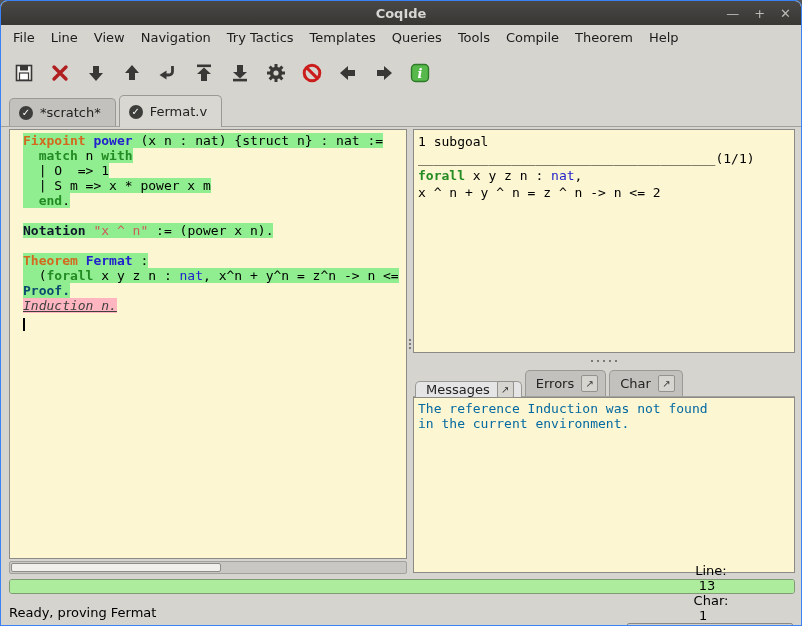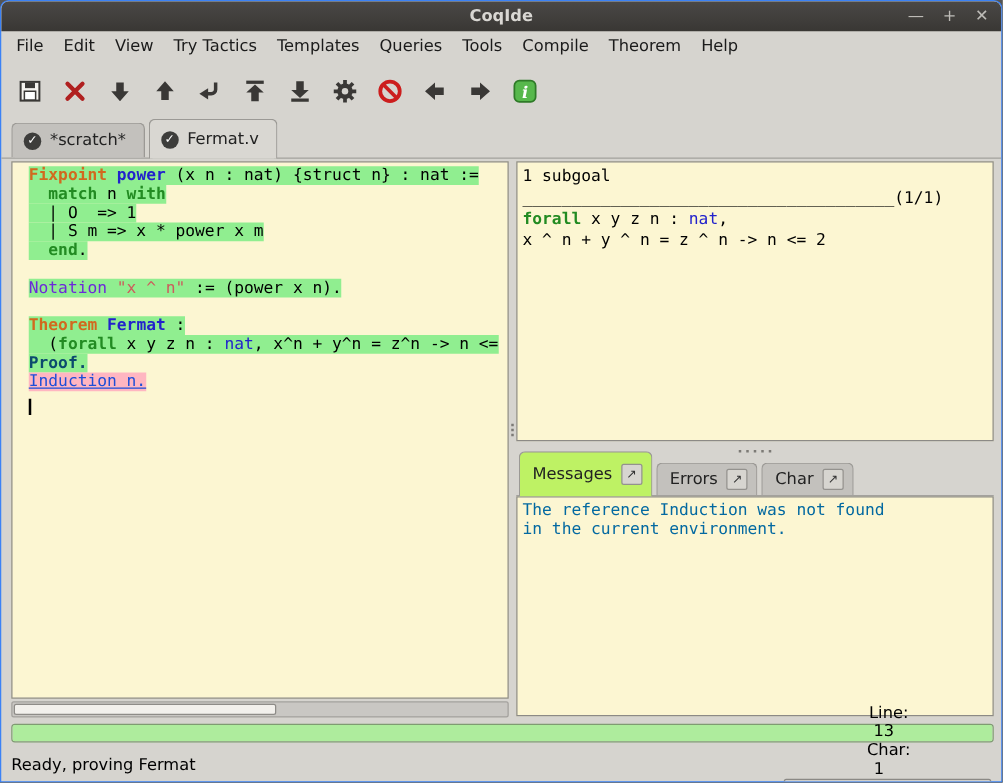--- a/index.html
+++ b/index.html
@@ -47,24 +47,24 @@
     overflow:hidden; padding:3px 0 0 4px; color:#000; }
 
   .editor-pane{ position:absolute; left:8px; top:2px; width:398px; height:430px; line-height:15px;padding-left:13px; }
   .editor-pane .code-line{ height:15px; }
   .goals-pane{ position:absolute; left:412px; top:2px; width:382px; height:224px; line-height:17px; }
   .goals-pane .code-line{ height:17px; }
 
   .line-text{ display:inline-block; min-height:15px; }
   .line-text.processed{ background:var(--processed-bg); }
   .line-text.error{ background:var(--error-bg); }
-  .line-text.error span{ color:#1d4ed8; text-decoration:underline; }
+  .line-text.error span{ color:#404040; text-decoration:underline;font-style:italic; }
 
   .tk-vernac{ color:#d2691e; font-weight:bold; }
-  .tk-notation{ color:#6d28d9; font-weight:normal; }
+  .tk-notation{ color:#0f172a; font-weight:bold; }
   .tk-ident{ color:#2222cc; font-weight:bold; }
   .tk-proof{ color:#0c4a6e; font-weight:bold; }
   .tk-term{ color:#228b22; font-weight:bold; }
   .tk-sort{ color:#2222cc; }
   .tk-string{ color:#cd5c5c; }
 
   .caret{ display:inline-block; width:2px; height:13px; background:#000; vertical-align:text-bottom; }
 
   
   .hscroll{ position:absolute; left:8px; top:434px; width:398px; height:13px;
@@ -79,21 +79,21 @@
   .h-handle{ position:absolute; left:412px; top:228px; width:382px; height:11px;
     display:flex; align-items:center; justify-content:center; gap:4px; }
   .h-handle i{ display:block; width:2px; height:2px; background:#7c7a76; }
 
   
   .msg-tabbar{ position:absolute; left:412px; top:240px; width:382px; height:30px;
     display:flex; align-items:flex-end; padding-left:2px; border-bottom:1px solid #a3a19d; }
   .msg-tab{ display:flex; align-items:center; gap:7px; height:26px; padding:0 7px 0 10px;
     font-size:13px; color:#222; background:#c3c1bd; border:1px solid #9b9995; border-bottom:none;
     border-radius:5px 5px 0 0; margin-right:3px; }
-  .msg-tab.active{ background:#bef264; height:36px; margin-bottom:-1px; z-index:2; }
+  .msg-tab.active{ background:#e5e5e5; height:16px; margin-bottom:-1px; z-index:2; }
   .detach-btn{ width:17px; height:17px; background:#d7d5d0; border:1px solid #94928e;
     border-radius:2px; font-size:10px; line-height:15px; text-align:center; color:#333; }
 
   .msg-content{ position:absolute; left:412px; top:270px; width:382px; height:176px;
     line-height:15px; }
   .msg-line{ color:#0369a1; height:15px; }
 
   
   .progressbar{ position:absolute; left:8px; top:578px; width:786px; height:15px;
     border:1px solid #7f9b72; border-radius:3px; background:#cfe8c2; overflow:hidden; }
@@ -119,22 +119,23 @@
     <span>CoqIde</span>
     <div class="win-controls">
       <span>—</span>
       <span>+</span>
       <span>✕</span>
     </div>
   </div>
 
   <div class="menubar">
       <span class="menu-item">File</span>
-      <span class="menu-item">Edit</span>
+      <span class="menu-item">Line</span>
       <span class="menu-item">View</span>
+      <span class="menu-item">Navigation</span>
       <span class="menu-item">Try Tactics</span>
       <span class="menu-item">Templates</span>
       <span class="menu-item">Queries</span>
       <span class="menu-item">Tools</span>
       <span class="menu-item">Compile</span>
       <span class="menu-item">Theorem</span>
       <span class="menu-item">Help</span>
     </div>
 
   <div class="toolbar">

